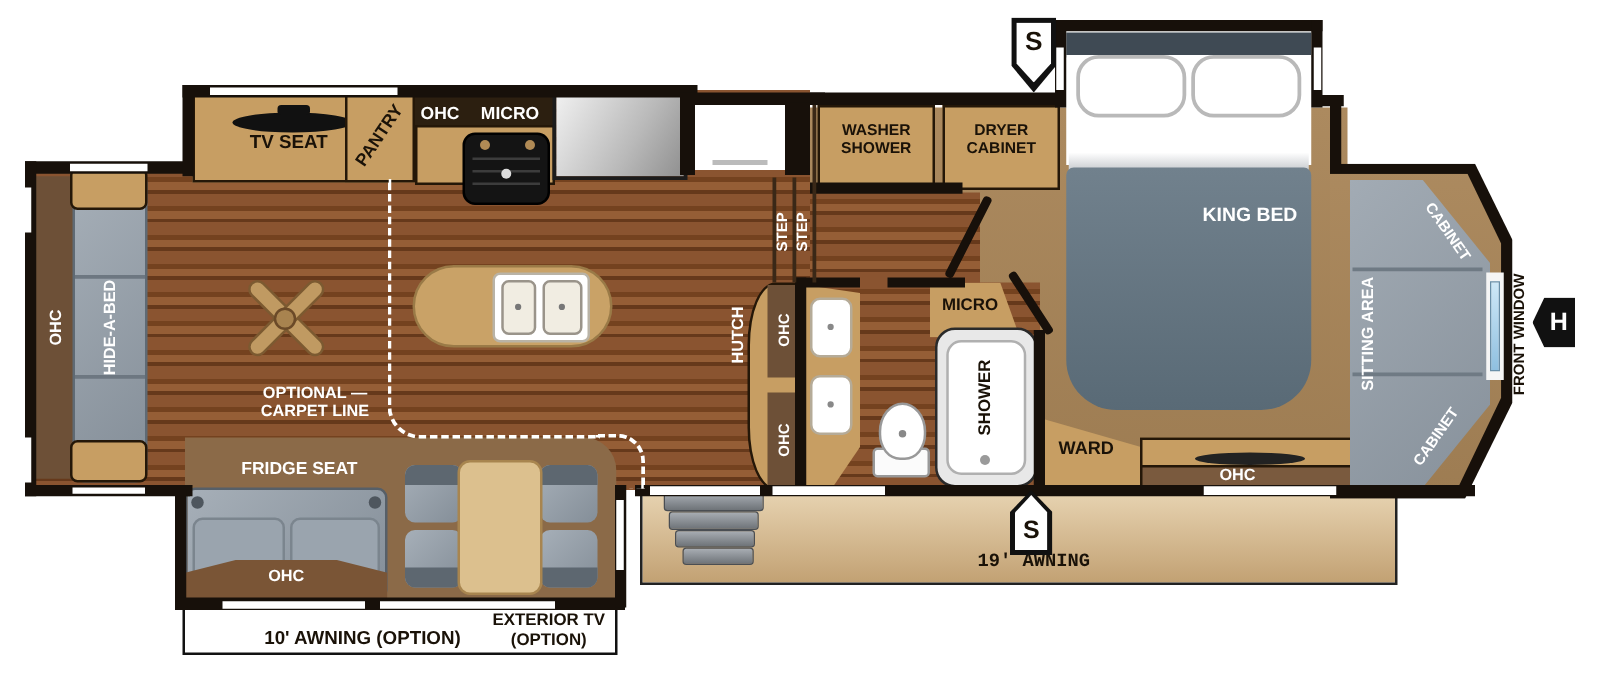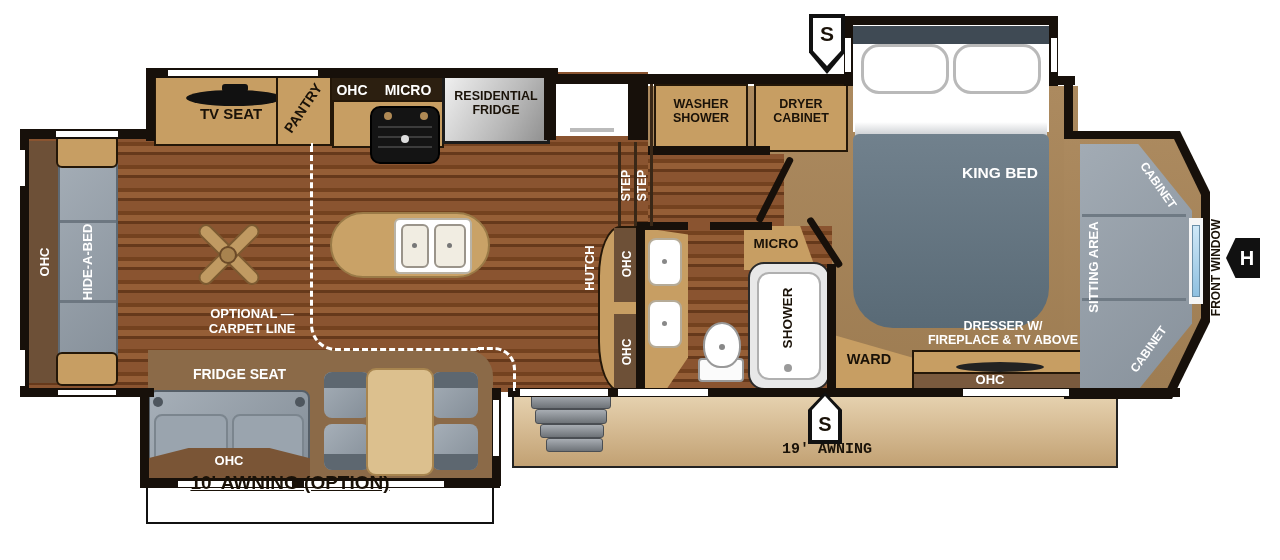--- a/index.html
+++ b/index.html
@@ -182,44 +182,42 @@
 
   <div class="abs" style="left:310px;top:143px;width:170px;height:208px;
        border-left:3px dashed #fff;border-bottom:3px dashed #fff;border-bottom-left-radius:26px;box-sizing:border-box;"></div>
   <div class="abs" style="left:478px;top:347px;width:38px;height:44px;
        border-top:3px dashed #fff;border-right:3px dashed #fff;border-top-right-radius:22px;box-sizing:border-box;"></div>
 
   <div class="lbl dk" style="left:176px;top:106px;width:110px;height:16px;font-size:15px;">TV SEAT</div>
   <div class="lbl dk" style="left:263px;top:100px;width:80px;height:16px;font-size:14px;transform:rotate(-56deg);">PANTRY</div>
   <div class="lbl" style="left:330px;top:82px;width:44px;height:16px;font-size:14px;">OHC</div>
   <div class="lbl" style="left:378px;top:82px;width:60px;height:16px;font-size:14px;">MICRO</div>
-  <div class="lbl dk" style="left:446px;top:88px;width:100px;height:30px;font-size:12.5px;">RESIDENTIAL
-FRIDGE</div>
   <div class="lbl" style="left:20px;top:255px;width:50px;height:14px;font-size:13px;transform:rotate(-90deg);">OHC</div>
   <div class="lbl" style="left:38px;top:255px;width:100px;height:14px;font-size:13px;transform:rotate(-90deg);">HIDE-A-BED</div>
   <div class="lbl" style="left:196px;top:306px;width:112px;height:32px;font-size:13px;">OPTIONAL —
 CARPET LINE</div>
   <div class="lbl" style="left:162px;top:366px;width:155px;height:16px;font-size:14px;">FRIDGE SEAT</div>
   <div class="lbl" style="left:150px;top:454px;width:158px;height:15px;font-size:13px;">OHC</div>
-  <div class="lbl dk" style="left:160px;top:474px;width:260px;height:18px;font-size:19px;text-decoration:underline;">10' AWNING (OPTION)</div>
+  <div class="lbl dk" style="left:160px;top:502px;width:260px;height:18px;font-size:15px;">10' AWNING (OPTION)</div>
+  <div class="lbl dk" style="left:386px;top:488px;width:106px;height:32px;font-size:13.5px;">EXTERIOR TV
+(OPTION)</div>
   <div class="lbl" style="left:601px;top:179px;width:50px;height:13px;font-size:12px;transform:rotate(-90deg);">STEP</div>
   <div class="lbl" style="left:617px;top:179px;width:50px;height:13px;font-size:12px;transform:rotate(-90deg);">STEP</div>
   <div class="lbl" style="left:560px;top:261px;width:60px;height:14px;font-size:13px;transform:rotate(-90deg);">HUTCH</div>
   <div class="lbl" style="left:603px;top:258px;width:50px;height:12px;font-size:12px;transform:rotate(-90deg);">OHC</div>
   <div class="lbl" style="left:603px;top:346px;width:50px;height:12px;font-size:12px;transform:rotate(-90deg);">OHC</div>
   <div class="lbl dk" style="left:746px;top:236px;width:60px;height:16px;font-size:13.5px;">MICRO</div>
   <div class="lbl dk" style="left:748px;top:311px;width:80px;height:14px;font-size:13.5px;transform:rotate(-90deg);">SHOWER</div>
   <div class="lbl dk" style="left:836px;top:350px;width:66px;height:18px;font-size:14.5px;">WARD</div>
   <div class="lbl dk" style="left:656px;top:96px;width:90px;height:30px;font-size:12.5px;">WASHER
 SHOWER</div>
   <div class="lbl dk" style="left:756px;top:96px;width:90px;height:30px;font-size:12.5px;">DRYER
 CABINET</div>
   <div class="lbl" style="left:938px;top:164px;width:124px;height:18px;font-size:15.5px;">KING BED</div>
-  <div class="lbl" style="left:918px;top:318px;width:170px;height:30px;font-size:12.5px;">DRESSER W/
-FIREPLACE &amp; TV ABOVE</div>
   <div class="lbl" style="left:952px;top:372px;width:76px;height:17px;font-size:13px;">OHC</div>
   <div class="lbl" style="left:1039px;top:260px;width:110px;height:14px;font-size:13px;transform:rotate(-90deg);">SITTING AREA</div>
   <div class="lbl" style="left:1117px;top:178px;width:82px;height:15px;font-size:12px;transform:rotate(55deg);">CABINET</div>
   <div class="lbl" style="left:1108px;top:342px;width:82px;height:15px;font-size:12px;transform:rotate(-55deg);">CABINET</div>
   <div class="lbl dk" style="left:1161px;top:261px;width:110px;height:13px;font-size:12px;transform:rotate(-90deg);">FRONT WINDOW</div>
   <div class="lbl dk" style="left:762px;top:441px;width:130px;height:18px;font-size:15px;font-family:Liberation Mono, monospace;">19' AWNING</div>
 
   <div class="abs" style="left:809px;top:14px;width:36px;height:60px;background:#111;
        clip-path:polygon(0 0,100% 0,100% 64%,50% 100%,0 64%);"></div>
   <div class="abs" style="left:813px;top:18px;width:28px;height:48px;background:#fff;

